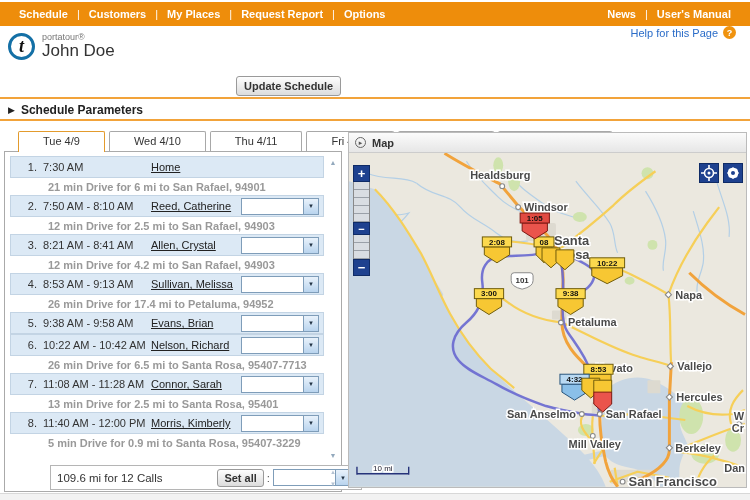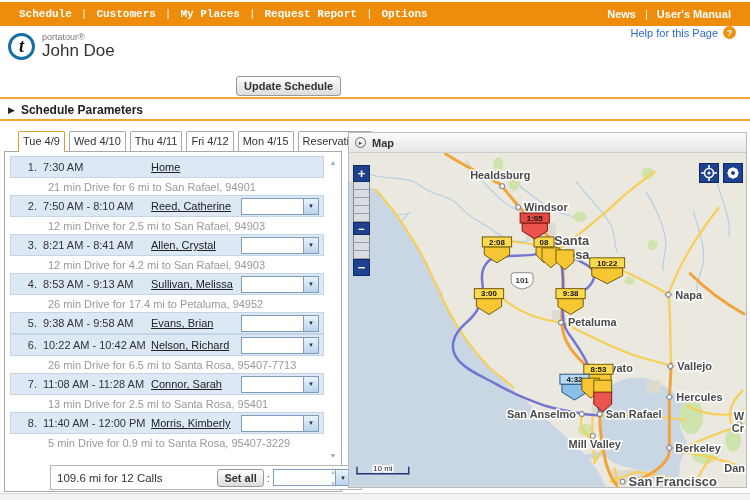--- a/index.html
+++ b/index.html
@@ -1,21 +1,21 @@
 <!DOCTYPE html>
 <html><head>
 <meta charset="utf-8">
 <style>
   * { box-sizing: border-box; margin:0; padding:0; }
   html,body { width:750px; height:500px; background:#fff; font-family:"Liberation Sans","DejaVu Sans",sans-serif; overflow:hidden; position:relative; }
 
   
   .topnav { position:absolute; top:2px; left:0; right:0; height:24px; background:#ee8d0b; color:#fff; display:flex; align-items:center; font-size:11px; font-weight:bold; padding:0 10px; }
   .nav-right { margin-left:auto; display:flex; align-items:center; }
-  .nav-left { display:flex; align-items:center;font-family:Liberation Mono, monospace; }
+  .nav-left { display:flex; align-items:center; }
   .nav-item { padding:0 9px; cursor:pointer; white-space:nowrap; }
   .nav-sep { opacity:.95; font-weight:normal; }
 
   
   .hdr { position:absolute; top:32px; left:8px; display:flex; align-items:center; }
   .logo { width:27px; height:27px; border:3px solid #1470a6; border-radius:50%; background:#fff; color:#111; display:flex; align-items:center; justify-content:center; font-family:"Liberation Serif","DejaVu Serif",serif; font-weight:bold; font-style:italic; font-size:18px; margin-right:7px; }
   .brand { font-size:9px; color:#777; line-height:10px; }
   .user { font-size:17px; color:#333; line-height:18px; }
   .help { position:absolute; top:26px; right:14px; display:flex; align-items:center; font-size:11px; }
   .help a { color:#2a6cc8; text-decoration:none; }
@@ -23,28 +23,28 @@
 
   
   .update-btn { position:absolute; top:76px; left:236px; padding:3px 7px; font-size:11px; font-weight:bold; color:#333; background:linear-gradient(#fefefe,#dcdcdc); border:1px solid #9a9a9a; border-radius:3px; cursor:pointer; }
   .rule { position:absolute; left:0; right:0; height:2px; background:#f2a33a; }
   .rule1 { top:97px; } .rule2 { top:119px; }
   .params { position:absolute; top:103px; left:8px; display:flex; align-items:center; font-size:12px; font-weight:bold; color:#222; cursor:pointer; }
   .tri { font-size:9px; margin-right:6px; color:#222; }
 
   
   .tabs { position:absolute; top:131px; left:18px; display:flex; gap:4px; }
-  .tab { border:1px solid #a8a8a8; border-bottom:none; background:#fff; padding:3px 4px 4px; font-size:11px; color:#333; border-radius:2px 2px 0 0; height:20px; cursor:pointer; white-space:nowrap; }
+  .tab { border:1px solid #a8a8a8; border-bottom:none; background:#fff; padding:3px 24px 4px; font-size:11px; color:#333; border-radius:2px 2px 0 0; height:20px; cursor:pointer; white-space:nowrap; }
   .tab.active { border-color:#e39b2d; height:21px; position:relative; z-index:3; background:#fff; }
 
   
   .left-panel { position:absolute; left:4px; top:151px; width:338px; height:341px; border:1px solid #aaa; background:#fff; }
   .list { position:absolute; left:5px; top:4px; width:314px; height:305px; overflow:hidden; }
   .entry-main { height:22px; background:#dce9f5; border:1px solid #c3d4e4; display:flex; align-items:center; font-size:11px; color:#333; }
-  .entry-drive { height:17px; display:flex; align-items:center; font-size:11px; color:#999; padding-left:38px; }
+  .entry-drive { height:17px; display:flex; align-items:center; font-size:11px; color:#999; padding-left:38px;font-weight:bold; }
   .num { width:26px; text-align:right; margin-right:6px; }
   .time { width:108px; }
   .name { color:#222; text-decoration:underline; cursor:pointer; white-space:nowrap; }
   .sel { display:flex; width:78px; height:17px; border:1px solid #7f9db9; background:#fff; margin-left:auto; margin-right:4px; cursor:pointer; }
   .sel-box { flex:1; }
   .sel-btn { width:15px; background:linear-gradient(#e9f2fb,#b9d4ee); border-left:1px solid #7f9db9; display:flex; align-items:center; justify-content:center; font-size:6px; color:#234; }
   .sb { position:absolute; right:1px; top:4px; width:14px; height:305px; }
   .sb-ar { position:absolute; left:0; width:14px; height:12px; font-size:7px; color:#93a9bd; display:flex; align-items:center; justify-content:center; cursor:pointer; }
   .sb-up { top:0; } .sb-down { bottom:0; }
   .list-footer { position:absolute; left:5px; top:313px; width:312px; height:25px; border:1px solid #b5b5b5; display:flex; align-items:center; font-size:11.5px; color:#333; padding:0 6px; background:#fff;margin-left:40px; }

